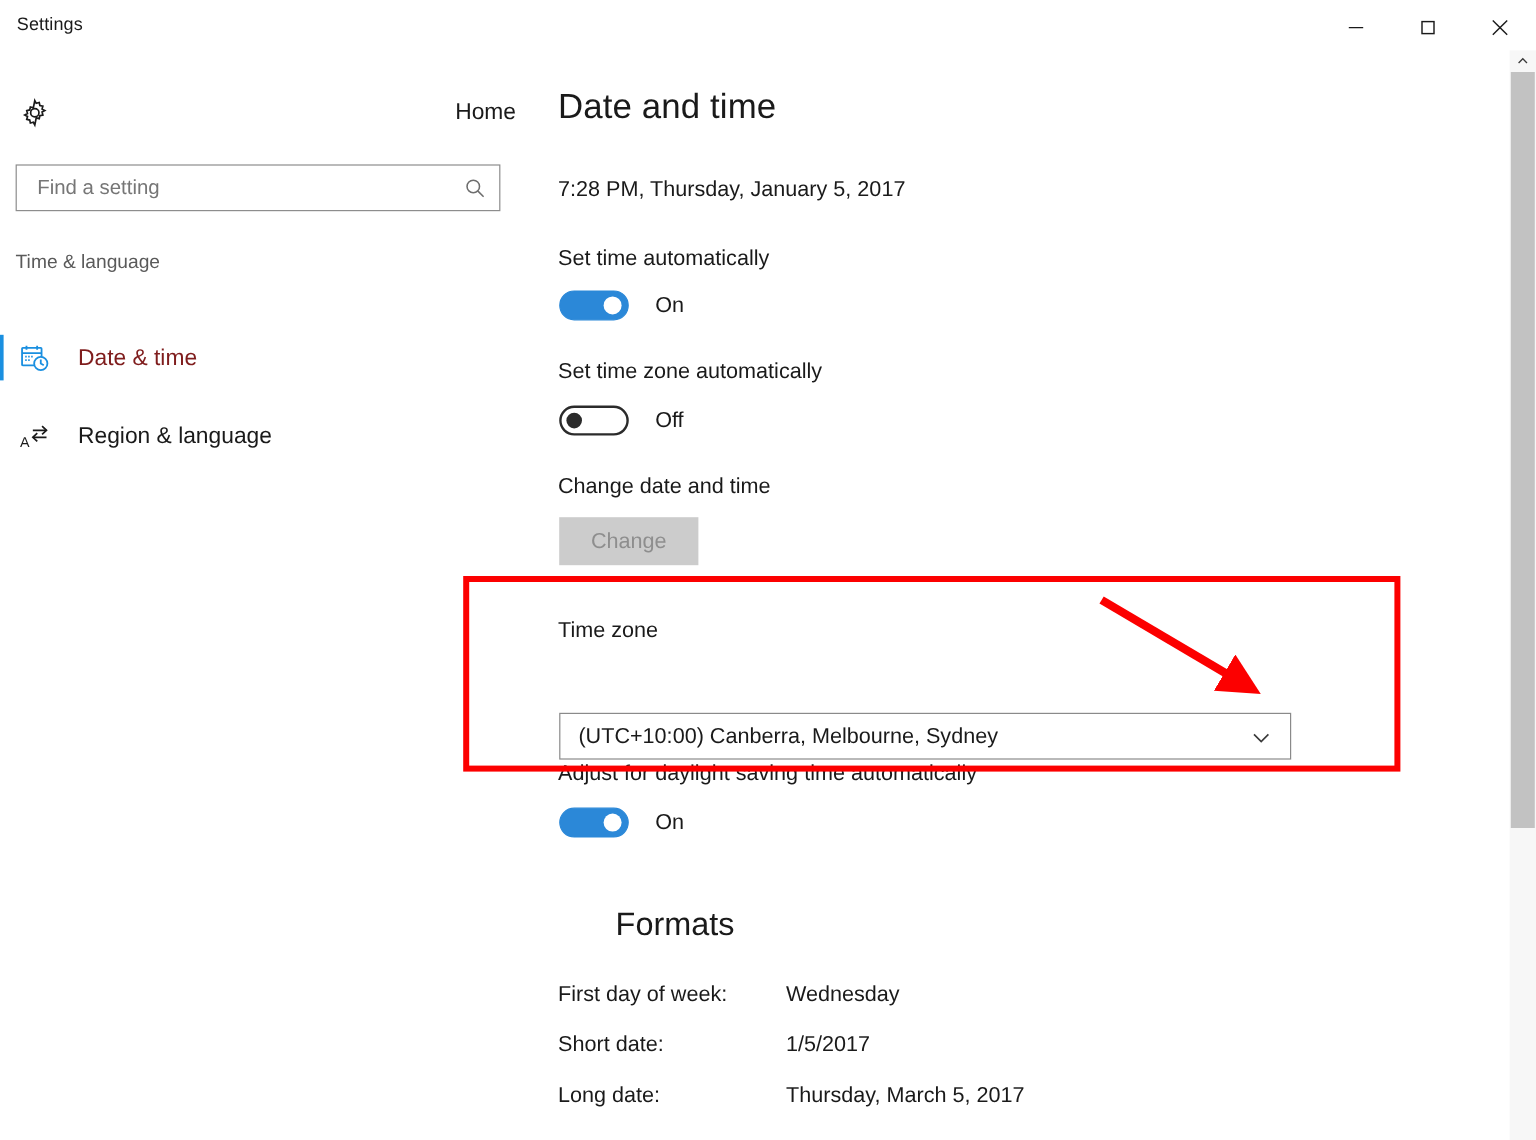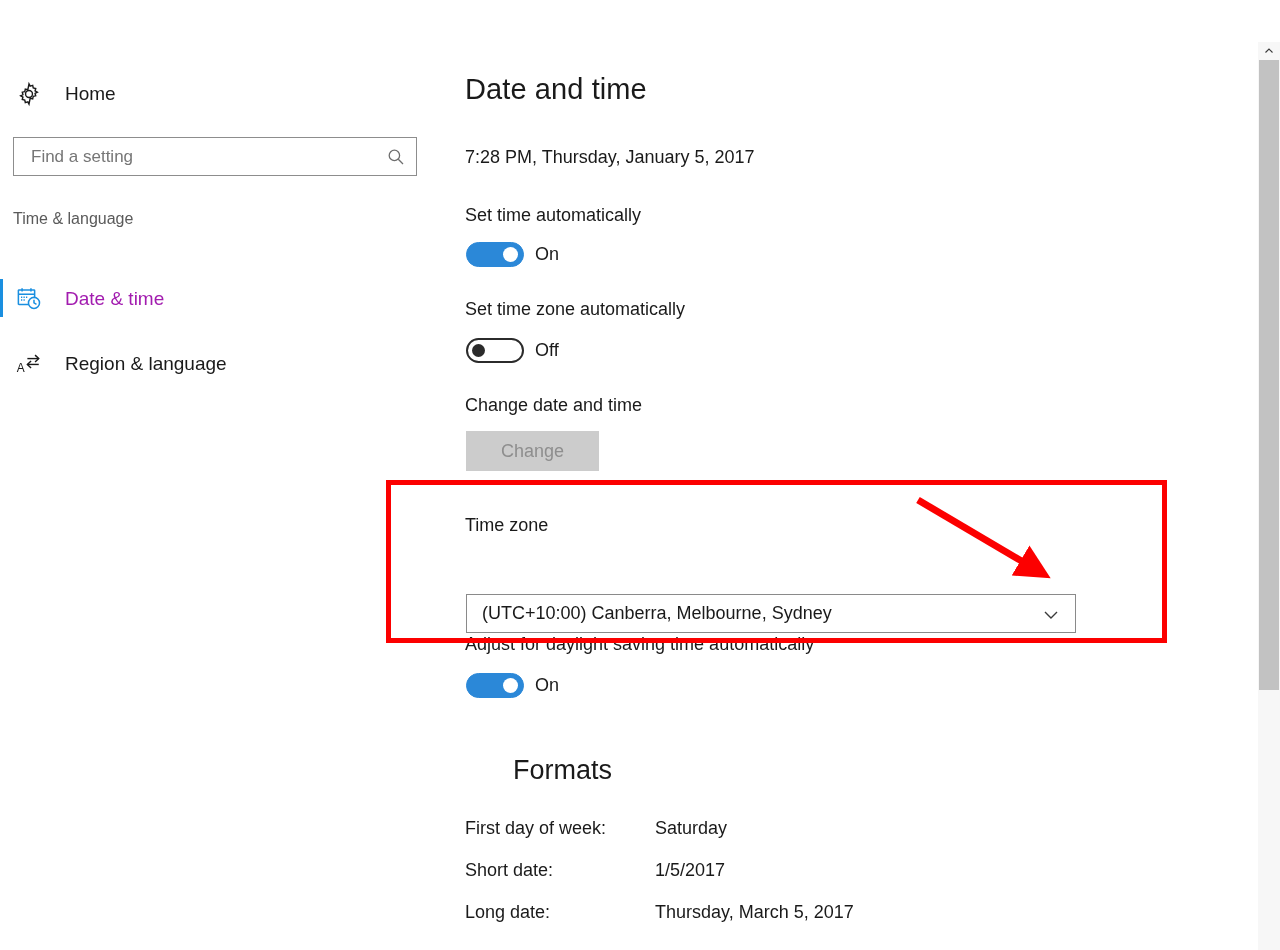--- a/index.html
+++ b/index.html
@@ -26,21 +26,21 @@
     width: 60px; height: 46px; display: flex; align-items: center; justify-content: center;
     background: transparent; border: none; cursor: default;
   }
   .winbtn svg { display: block; }
 
   
   .sidebar { position: absolute; left: 0; top: 46px; width: 455px; height: 904px; background: #ffffff; }
 
   .home-row {
     position: absolute; left: 0; top: 24px; width: 430px; height: 48px;
-    display: flex; align-items: center; padding-left: 16px;
+    display: flex; align-items: center; padding-left: 16px; justify-content: space-between;
   }
   .home-ico { width: 30px; display: flex; align-items: center; justify-content: flex-start; }
   .home-label { margin-left: 19px; font-size: 19px; color: #1a1a1a; }
 
   .searchbox {
     position: absolute; left: 13px; top: 91px; width: 404px; height: 39px;
     border: 1px solid #8d8d8d; background: #ffffff;
     display: flex; align-items: center;
   }
   .search-placeholder {
@@ -55,21 +55,21 @@
 
   .navlist { position: absolute; left: 0; top: 220px; width: 455px; }
   .navitem {
     position: relative; height: 65px; display: flex; align-items: center; padding-left: 16px;
   }
   .navitem .accent {
     position: absolute; left: 0; top: 13px; width: 3px; height: 38px; background: #1a8fe0;
   }
   .nav-ico { width: 30px; display: flex; align-items: center; justify-content: flex-start; }
   .nav-label { margin-left: 19px; font-size: 19px; color: #1a1a1a; }
-  .navitem.selected .nav-label { color: #a21caf; }
+  .navitem.selected .nav-label { color: #7f1d1d; }
 
   
   .content { position: absolute; left: 455px; top: 46px; width: 810px; height: 904px; }
 
   .page-title {
     position: absolute; left: 10px; top: 27px;
     font-size: 29px; font-weight: 400; color: #1a1a1a; letter-spacing: .1px;
   }
   .current-datetime {
     position: absolute; left: 10px; top: 101px; font-size: 18px; color: #1a1a1a;
@@ -79,24 +79,24 @@
 
   .toggle-row { display: flex; align-items: center; }
   .toggle {
     width: 58px; height: 25px; border-radius: 13px; position: relative; flex: none;
   }
   .toggle.on { background: #2b88d8; border: 1px solid #2b88d8; }
   .toggle.off { background: #ffffff; border: 2px solid #2b2b2b; }
   .toggle .knob { position: absolute; border-radius: 50%; }
   .toggle.on .knob { width: 15px; height: 15px; background: #ffffff; right: 5px; top: 4px; }
   .toggle.off .knob { width: 13px; height: 13px; background: #2b2b2b; left: 4px; top: 4px; }
-  .toggle-state { margin-left: 11px; font-size: 18px; color: #1a1a1a; }
+  .toggle-state { margin-left: 22px; font-size: 18px; color: #1a1a1a; }
 
   .change-btn {
-    width: 133px; height: 40px; background: #cccccc; border: none;
+    width: 116px; height: 40px; background: #cccccc; border: none;
     font-family: "Liberation Sans", sans-serif; font-size: 18px; color: #8e8e8e;
   }
 
   .tz-select {
     width: 610px; height: 39px; border: 1px solid #8a8a8a; background: #ffffff;
     display: flex; align-items: center; position: relative;
   }
   .tz-value { padding-left: 15px; font-size: 18px; color: #1a1a1a; }
   .tz-chevron { position: absolute; right: 14px; top: 10px; }
 
@@ -123,20 +123,47 @@
     position: absolute; left: 386px; top: 480px; width: 781px; height: 163px;
     border: 5px solid #fc0000; pointer-events: none;
   }
   .annot-arrow { position: absolute; left: 880px; top: 480px; pointer-events: none; }
 </style>
 </head>
 <body>
 
 <div id="app">
 
+  <div class="titlebar">
+    <div class="titlebar-text">Settings</div>
+    <div class="wincontrols">
+      <div class="winbtn">
+        <span>
+          <svg width="16" height="16" viewBox="0 0 16 16">
+              <line x1="2" y1="8" x2="14" y2="8" stroke="#1a1a1a" stroke-width="1.2"></line>
+            </svg>
+        </span>
+      </div>
+      <div class="winbtn">
+        <span>
+          <svg width="16" height="16" viewBox="0 0 16 16">
+              <rect x="3" y="3" width="10" height="10" fill="none" stroke="#1a1a1a" stroke-width="1.2"></rect>
+            </svg>
+        </span>
+      </div>
+      <div class="winbtn">
+        <span>
+          <svg width="18" height="18" viewBox="0 0 18 18">
+              <line x1="3" y1="3" x2="15" y2="15" stroke="#1a1a1a" stroke-width="1.2"></line>
+              <line x1="15" y1="3" x2="3" y2="15" stroke="#1a1a1a" stroke-width="1.2"></line>
+            </svg>
+        </span>
+      </div>
+    </div>
+  </div>
 
   <div class="sidebar">
 
     <div class="home-row">
       <span class="home-ico">
         <svg width="26" height="26" viewBox="0 0 24 24" fill="none" stroke="#1a1a1a" stroke-width="1.3">
           <circle cx="12" cy="12" r="3.2"></circle>
           <path d="M12 2.6l1.1 2.1 2.3-.6.5 2.3 2.3.5-.6 2.3 2.1 1.1-2.1 1.1.6 2.3-2.3.5-.5 2.3-2.3-.6L12 21.4l-1.1-2.1-2.3.6-.5-2.3-2.3-.5.6-2.3-2.1-1.1 2.1-1.1-.6-2.3 2.3-.5.5-2.3 2.3.6z"></path>
         </svg>
       </span>
@@ -240,21 +267,21 @@
       <div class="toggle on">
         <span class="knob"></span>
       </div>
       <span class="toggle-state">On</span>
     </div>
 
     <div class="formats-title">Formats</div>
     <div class="formats-list">
       <div class="format-row">
         <span class="format-key">First day of week:</span>
-        <span class="format-val">Saturday</span>
+        <span class="format-val">Wednesday</span>
       </div>
       <div class="format-row">
         <span class="format-key">Short date:</span>
         <span class="format-val">1/5/2017</span>
       </div>
       <div class="format-row">
         <span class="format-key">Long date:</span>
         <span class="format-val">Thursday, March 5, 2017</span>
       </div>
     </div>

